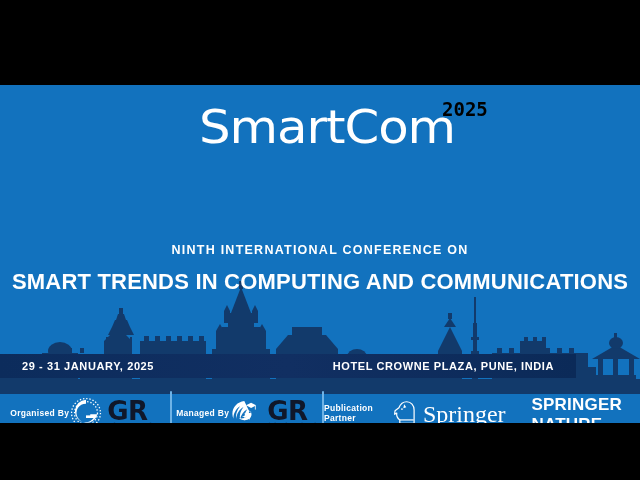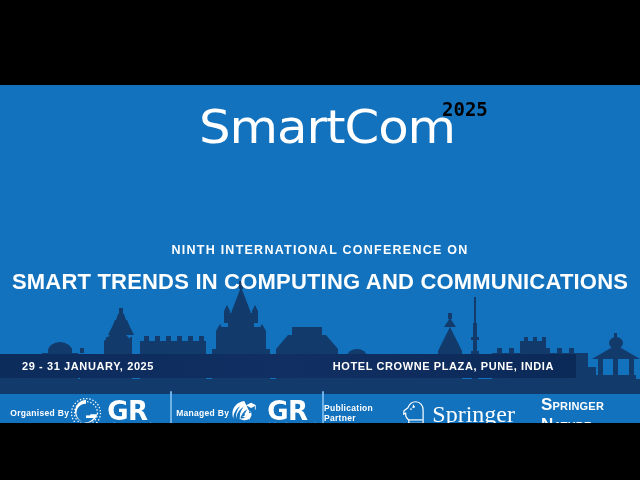--- a/index.html
+++ b/index.html
@@ -82,36 +82,36 @@
     color:#ffffff;font-size:8.5px;font-weight:600;letter-spacing:0.3px;
     margin-bottom:4px;
   }
   .frow{display:flex;align-items:center;justify-content:center;}
   .divider{
     width:2px;height:48px;background:#6fb3e6;border-radius:1px;
   }
 
   .gr-text{
     font-family:"DejaVu Sans", sans-serif;
-    color:#ffffff;line-height:0.95;text-align:left;margin-left:4px;
+    color:#0f172a;line-height:0.95;text-align:left;margin-left:4px;
   }
   .gr-big{font-size:26px;font-weight:700;letter-spacing:-0.5px;display:block;}
   .gr-sub{font-size:7px;font-weight:400;letter-spacing:0.6px;display:block;margin-top:-1px;}
 
   .springer-word{
     font-family:"Liberation Serif", serif;
     color:#ffffff;font-size:24px;font-weight:400;letter-spacing:0px;
     margin-left:5px;
   }
   .springer-nature{
     font-family:"Liberation Sans", sans-serif;
     color:#ffffff;font-size:17px;font-weight:700;letter-spacing:0.2px;
     margin-left:26px;
   }
-  .springer-nature .sm{font-size:11px;text-align:right;}
+  .springer-nature .sm{font-size:17px;text-align:right;}
 </style>
 </head>
 <body>
 
 <div class="stage">
 
   <div class="letterbox-top"></div>
 
   <div class="poster">
 

